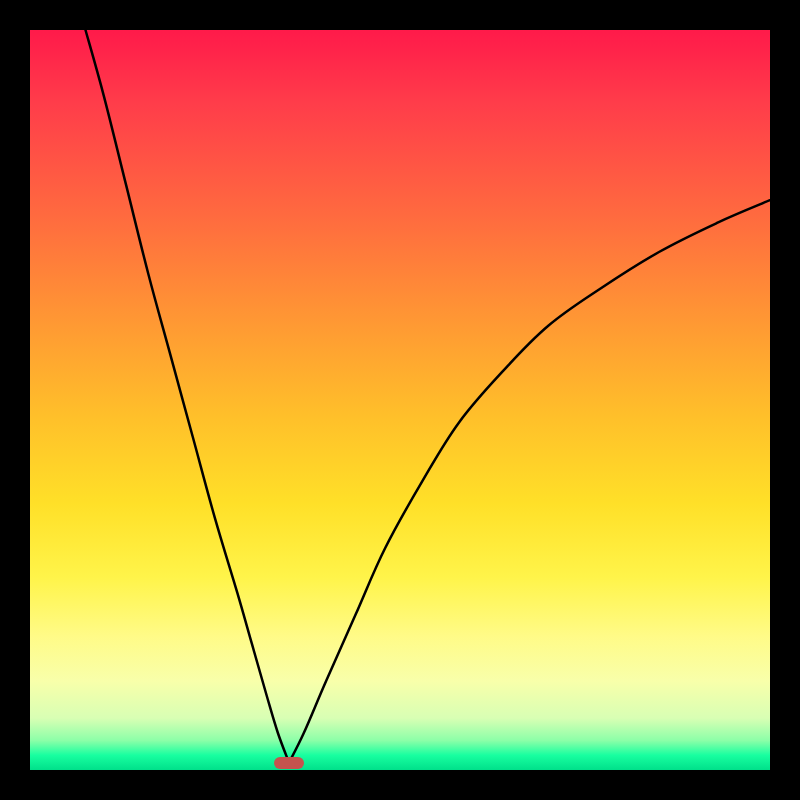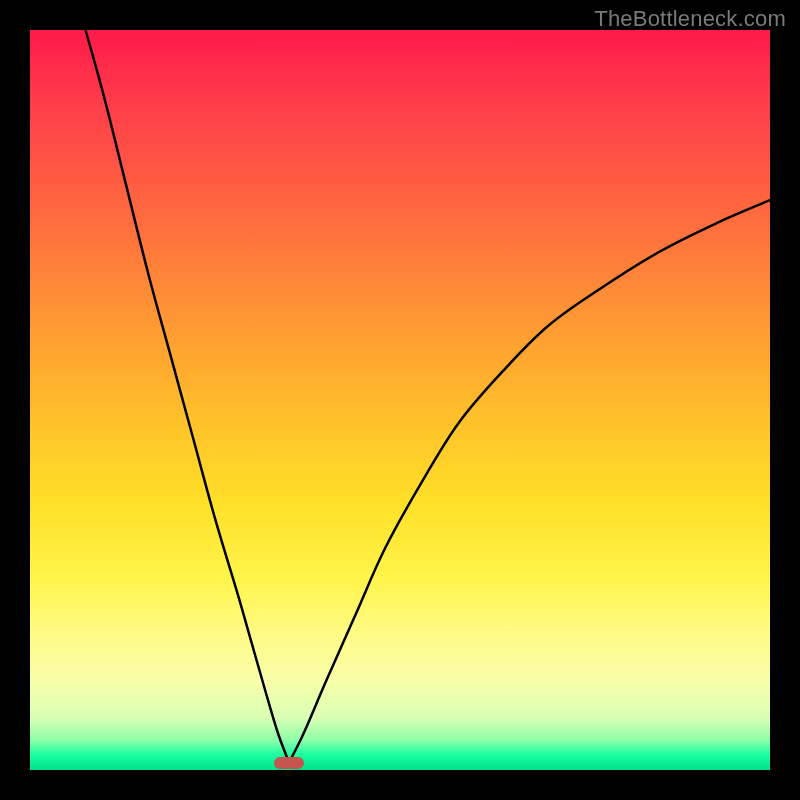--- a/index.html
+++ b/index.html
@@ -66,21 +66,20 @@
     top: 0;
     width: 740px;
     height: 740px;
     overflow: visible;
   }
 </style>
 </head>
 <body>
 
 <div class="frame">
-  <div class="watermark">TheBottleneck.com</div>
   <div class="plot">
     <svg class="curves" viewBox="0 0 740 740" preserveAspectRatio="none">
       <path id="path-left" fill="none" stroke="#000" stroke-width="2.5" stroke-linecap="round" stroke-linejoin="round" d="M 55.5 0 C 58.83 11.988000000000003, 66.674 38.62800000000003, 74 66.60000000000002 C 81.326 94.57200000000002, 88.208 123.43199999999999, 96.2 155.39999999999998 C 104.19200000000001 187.36799999999997, 110.408 213.564, 118.4 244.2 C 126.39200000000001 274.836, 132.608 296.29599999999994, 140.6 325.59999999999997 C 148.59199999999998 354.904, 154.80800000000002 377.696, 162.8 407 C 170.792 436.304, 177.008 460.428, 185 488.4 C 192.992 516.372, 200.54000000000002 539.756, 207.20000000000002 562.4 C 213.86 585.044, 216.672 595.552, 222 614.2 C 227.328 632.8480000000001, 232.138 650.016, 236.8 666 C 241.46200000000002 681.984, 243.904 691.012, 247.9 703 C 251.89600000000002 714.988, 257.002 727.272, 259 732.6"></path>
       <path id="path-right" fill="none" stroke="#000" stroke-width="2.5" stroke-linecap="round" stroke-linejoin="round" d="M 259 732.6 C 261.664 727.272, 267.14 717.652, 273.8 703 C 280.46000000000004 688.348, 286.676 672.5120000000001, 296 651.2 C 305.324 629.888, 314.944 608.576, 325.6 584.6 C 336.25600000000003 560.624, 343.212 541.976, 355.2 518 C 367.188 494.024, 378.88000000000005 474.044, 392.20000000000005 451.4 C 405.52000000000004 428.756, 414.548 412.18000000000006, 429.2 392.20000000000005 C 443.852 372.22, 457.61600000000004 357.716, 473.6 340.4 C 489.584 323.08399999999995, 500.68399999999997 310.652, 518 296 C 535.316 281.348, 549.82 272.32, 569.8000000000001 259 C 589.7800000000001 245.68, 607.688 233.988, 629 222 C 650.312 210.012, 668.22 201.724, 688.2 192.39999999999998 C 708.1800000000001 183.07599999999996, 730.676 174.19599999999994, 740 170.19999999999993"></path>
     </svg>
     <div class="marker" id="marker" style="left: 259px; top: 732.6px; background: rgb(197, 83, 78);"></div>
   </div>
 </div>
 
 </body></html>

